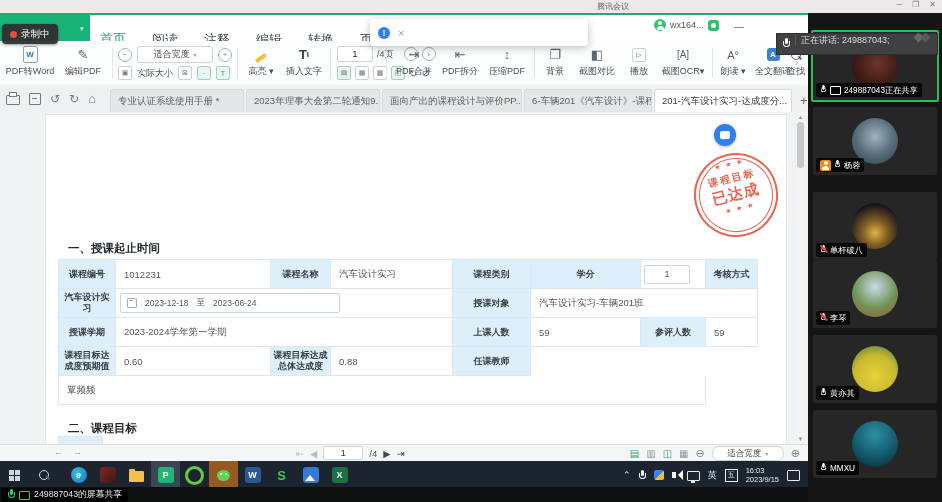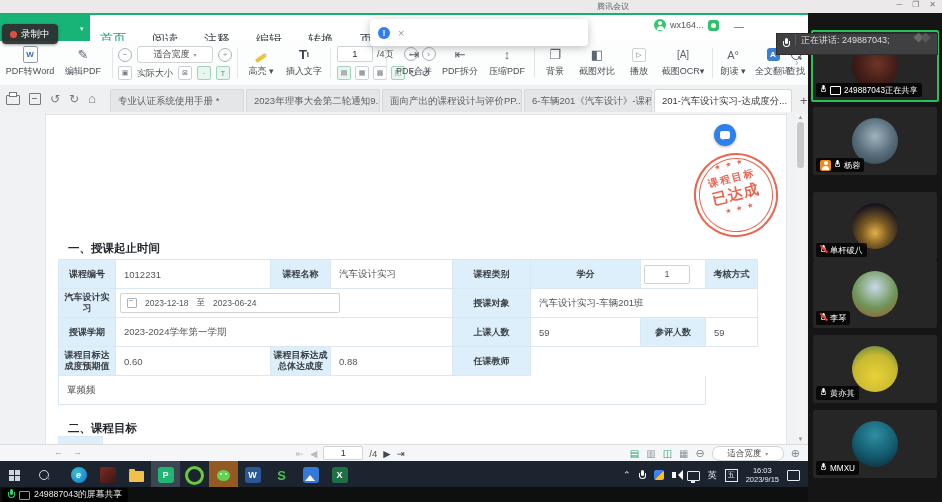--- a/index.html
+++ b/index.html
@@ -109,21 +109,21 @@
   .folder{width:15px;height:11px;background:#f0c24b;border-radius:1px;position:relative;margin-top:2px}
   .folder::before{content:'';position:absolute;left:0;top:-2px;width:6px;height:2px;background:#f0c24b;border-radius:1px 1px 0 0}
   .ring{width:13px;height:13px;border:3px solid #6cc93f;border-radius:50%}
   .wxbub{width:13px;height:11px;background:#62d253;border-radius:50%;position:relative}
   .wxbub::before{content:'';position:absolute;left:3px;top:3px;width:2px;height:2px;border-radius:50%;background:#fff;box-shadow:5px 0 0 #fff}
   .mtn{width:16px;height:16px;border-radius:3px;background:#3579d8;position:relative;overflow:hidden}
   .mtn::before{content:'';position:absolute;left:2px;bottom:2px;border:5px solid transparent;border-bottom:6px solid #fff}
   .tray{position:absolute;right:8px;top:0;height:28px;display:flex;gap:8px;align-items:center;color:#e8ecef}
   .tray .tx{font-size:9px}
   .imebox{width:11px;height:11px;border:1px solid #e8ecef;font-size:7px;display:flex;align-items:center;justify-content:center}
-  .clock{font-size:7.5px;line-height:1.25;text-align:center}
+  .clock{font-size:7.5px;line-height:1.25;text-align:left}
   .notif{width:11px;height:9px;border:1px solid #e8ecef;border-radius:1px}
   .mic{width:7px;height:10px;position:relative;display:inline-block}
   .mic::before{content:'';position:absolute;left:2px;top:0;width:3px;height:6px;background:#fff;border-radius:1.5px}
   .mic::after{content:'';position:absolute;left:0;top:3px;width:5px;height:5px;border:1px solid #fff;border-top:0;border-radius:0 0 4px 4px}
   .micw{position:relative;display:inline-block}
   .micw.off::after{content:'';position:absolute;left:-1px;top:4px;width:10px;height:1.5px;background:#e23b3b;transform:rotate(45deg)}
   .spk{width:4px;height:6px;background:#fff;position:relative;margin-right:3px}
   .spk::before{content:'';position:absolute;left:1px;top:-2px;border:5px solid transparent;border-right:5px solid #fff}
   .colsq{width:10px;height:10px;border-radius:2px;background:linear-gradient(135deg,#3b82f6 50%,#fbbf24 50%)}
   .net{width:11px;height:8px;border:1px solid #e8ecef;border-radius:1px;position:relative;margin-top:1px}

